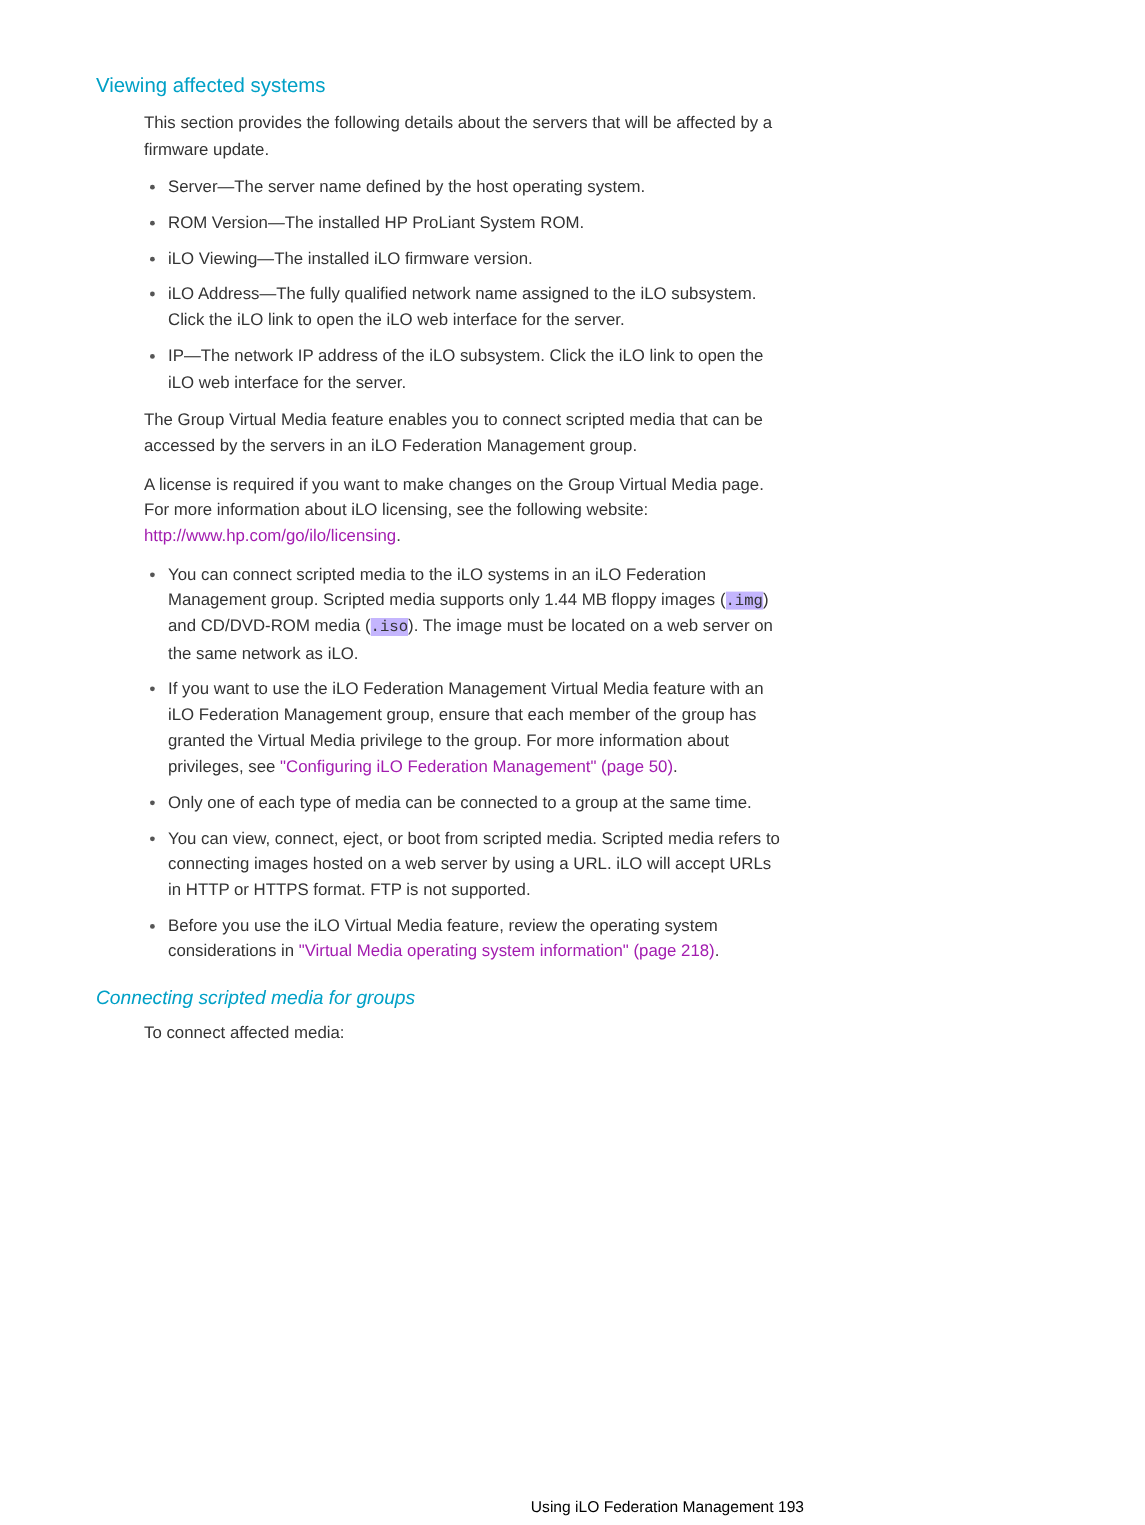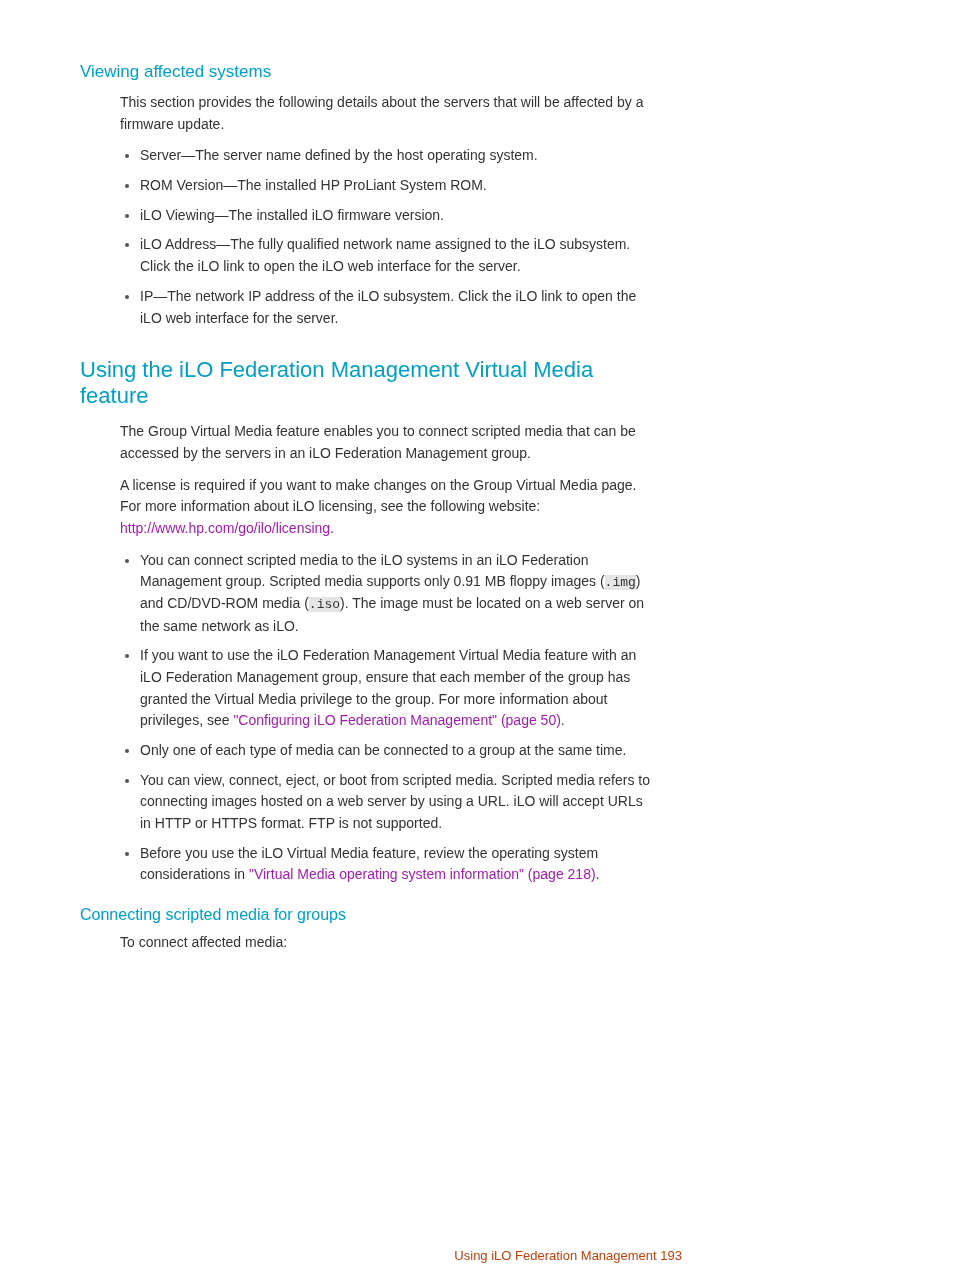--- a/index.html
+++ b/index.html
@@ -70,37 +70,38 @@
     }
 
     .link-blue {
       color: #a21caf;
       text-decoration: none;
     }
 
     .code-inline {
       font-family: 'Courier New', Courier, monospace;
       font-size: 13px;
-      background: #e5e5e5;
+      background: #c4b5fd;
     }
 
     .page-footer {
       position: absolute;
       bottom: 30px;
-      right: 80px;
+      right: 92px;
       font-size: 13px;
-      color: #c2410c;
+      color: #000000;
     }
 
     .subsection-heading-blue {
       color: #00a0c6;
       font-size: 16px;
       font-weight: normal;
       margin-bottom: 8px;
       margin-top: 20px;
+      font-style: italic;
     }
   </style>
 </head>
 <body>
 
 <div class="page-container">
 
   <h2 class="section-heading-blue">Viewing affected systems</h2>
 
   <p class="body-text">This section provides the following details about the servers that will be affected by a firmware update.</p>
@@ -116,32 +117,31 @@
       <span class="text-bold">iLO Viewing</span><span>—The installed iLO firmware version.</span>
     </li>
     <li>
       <span class="text-bold">iLO Address</span><span>—The fully qualified network name assigned to the iLO subsystem. Click the iLO link to open the iLO web interface for the server.</span>
     </li>
     <li>
       <span class="text-bold">IP</span><span>—The network IP address of the iLO subsystem. Click the iLO link to open the iLO web interface for the server.</span>
     </li>
   </ul>
 
-  <h1 class="section-heading-large-blue">Using the iLO Federation Management Virtual Media feature</h1>
 
   <p class="body-text">The Group Virtual Media feature enables you to connect scripted media that can be accessed by the servers in an iLO Federation Management group.</p>
 
   <p class="body-text">
     <span>A license is required if you want to make changes on the </span><span class="text-bold">Group Virtual Media</span><span> page. For more information about iLO licensing, see the following website: </span><a class="link-blue" href="#">http://www.hp.com/go/ilo/licensing</a><span>.</span>
   </p>
 
 
   <ul class="bullet-list">
     <li>
-      <span>You can connect scripted media to the iLO systems in an iLO Federation Management group. Scripted media supports only 0.91 MB floppy images (</span><span class="code-inline">.img</span><span>) and CD/DVD-ROM media (</span><span class="code-inline">.iso</span><span>). The image must be located on a web server on the same network as iLO.</span>
+      <span>You can connect scripted media to the iLO systems in an iLO Federation Management group. Scripted media supports only 1.44 MB floppy images (</span><span class="code-inline">.img</span><span>) and CD/DVD-ROM media (</span><span class="code-inline">.iso</span><span>). The image must be located on a web server on the same network as iLO.</span>
     </li>
     <li>
       <span>If you want to use the iLO Federation Management Virtual Media feature with an iLO Federation Management group, ensure that each member of the group has granted the Virtual Media privilege to the group. For more information about privileges, see </span><a class="link-blue" href="#">"Configuring iLO Federation Management" (page 50)</a><span>.</span>
     </li>
     <li>
       <span>Only one of each type of media can be connected to a group at the same time.</span>
     </li>
     <li>
       <span>You can view, connect, eject, or boot from scripted media. Scripted media refers to connecting images hosted on a web server by using a URL. iLO will accept URLs in HTTP or HTTPS format. FTP is not supported.</span>
     </li>

